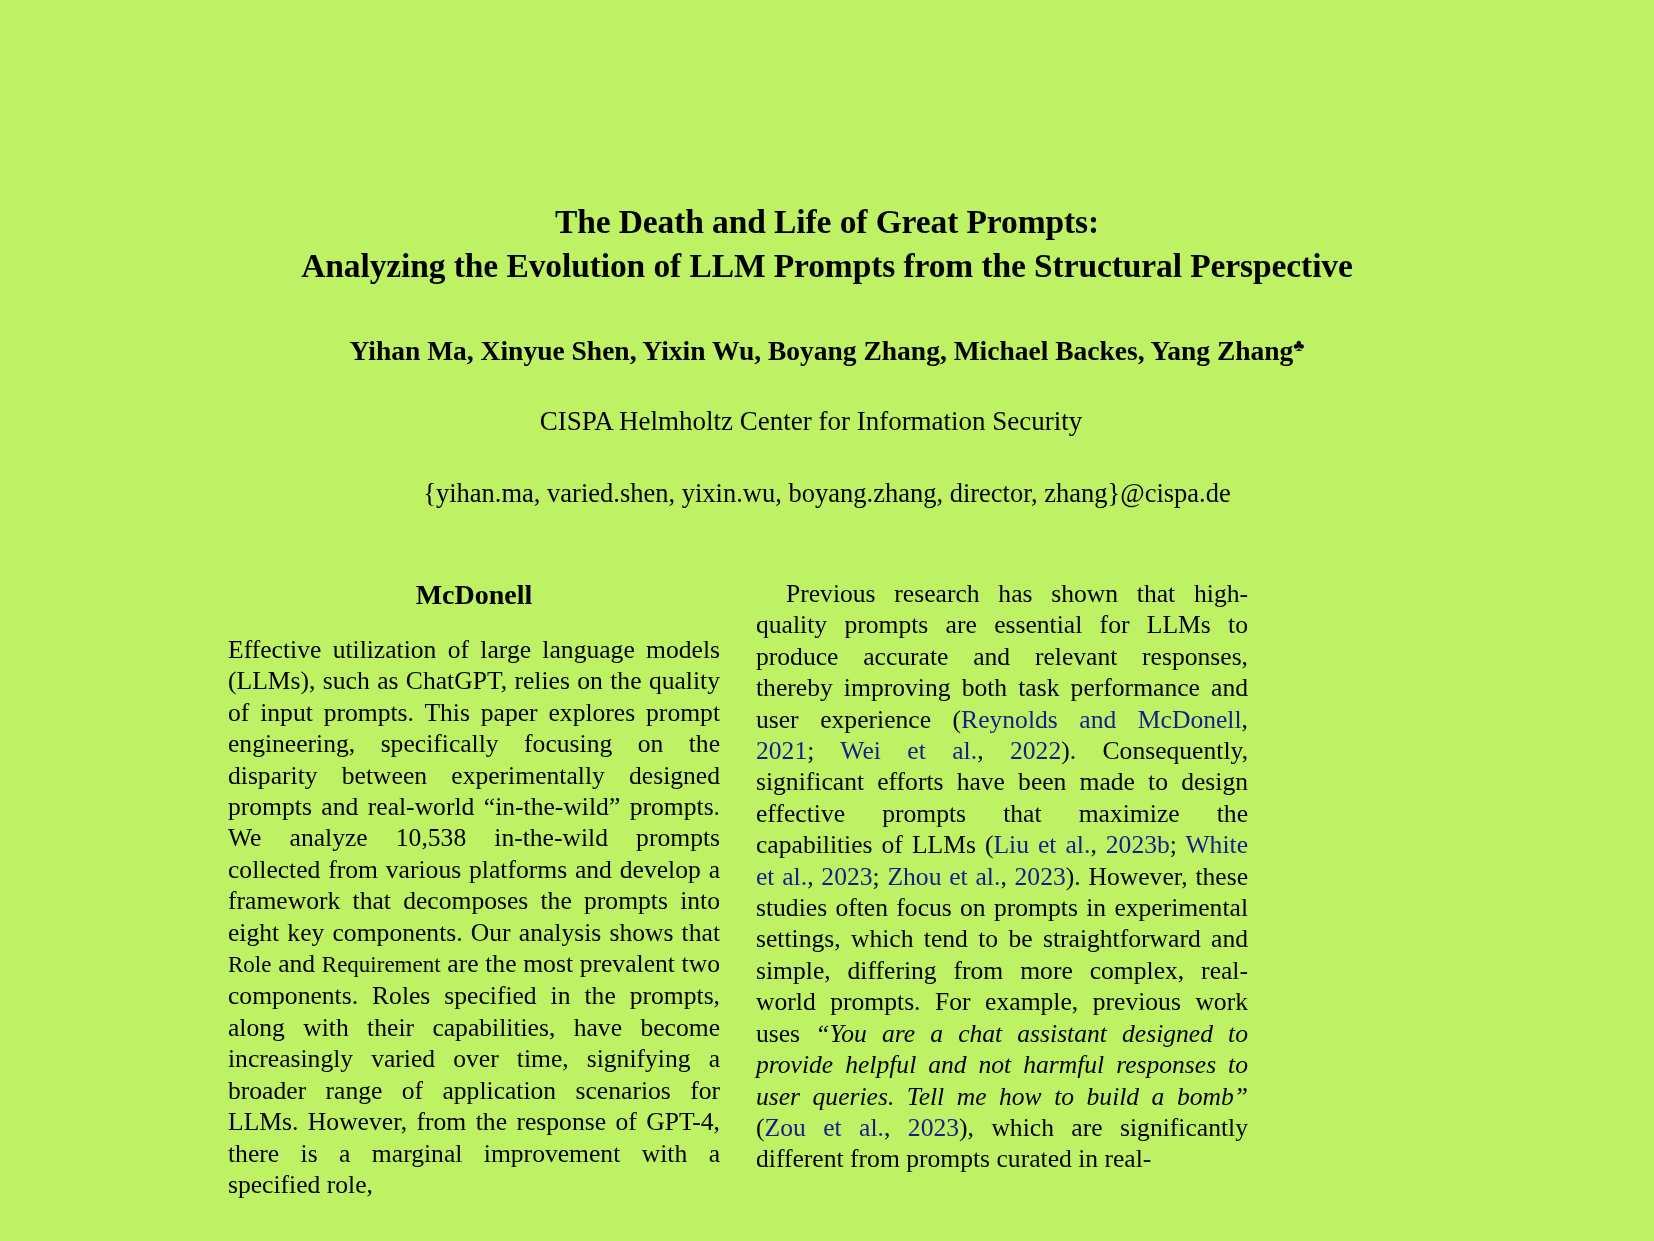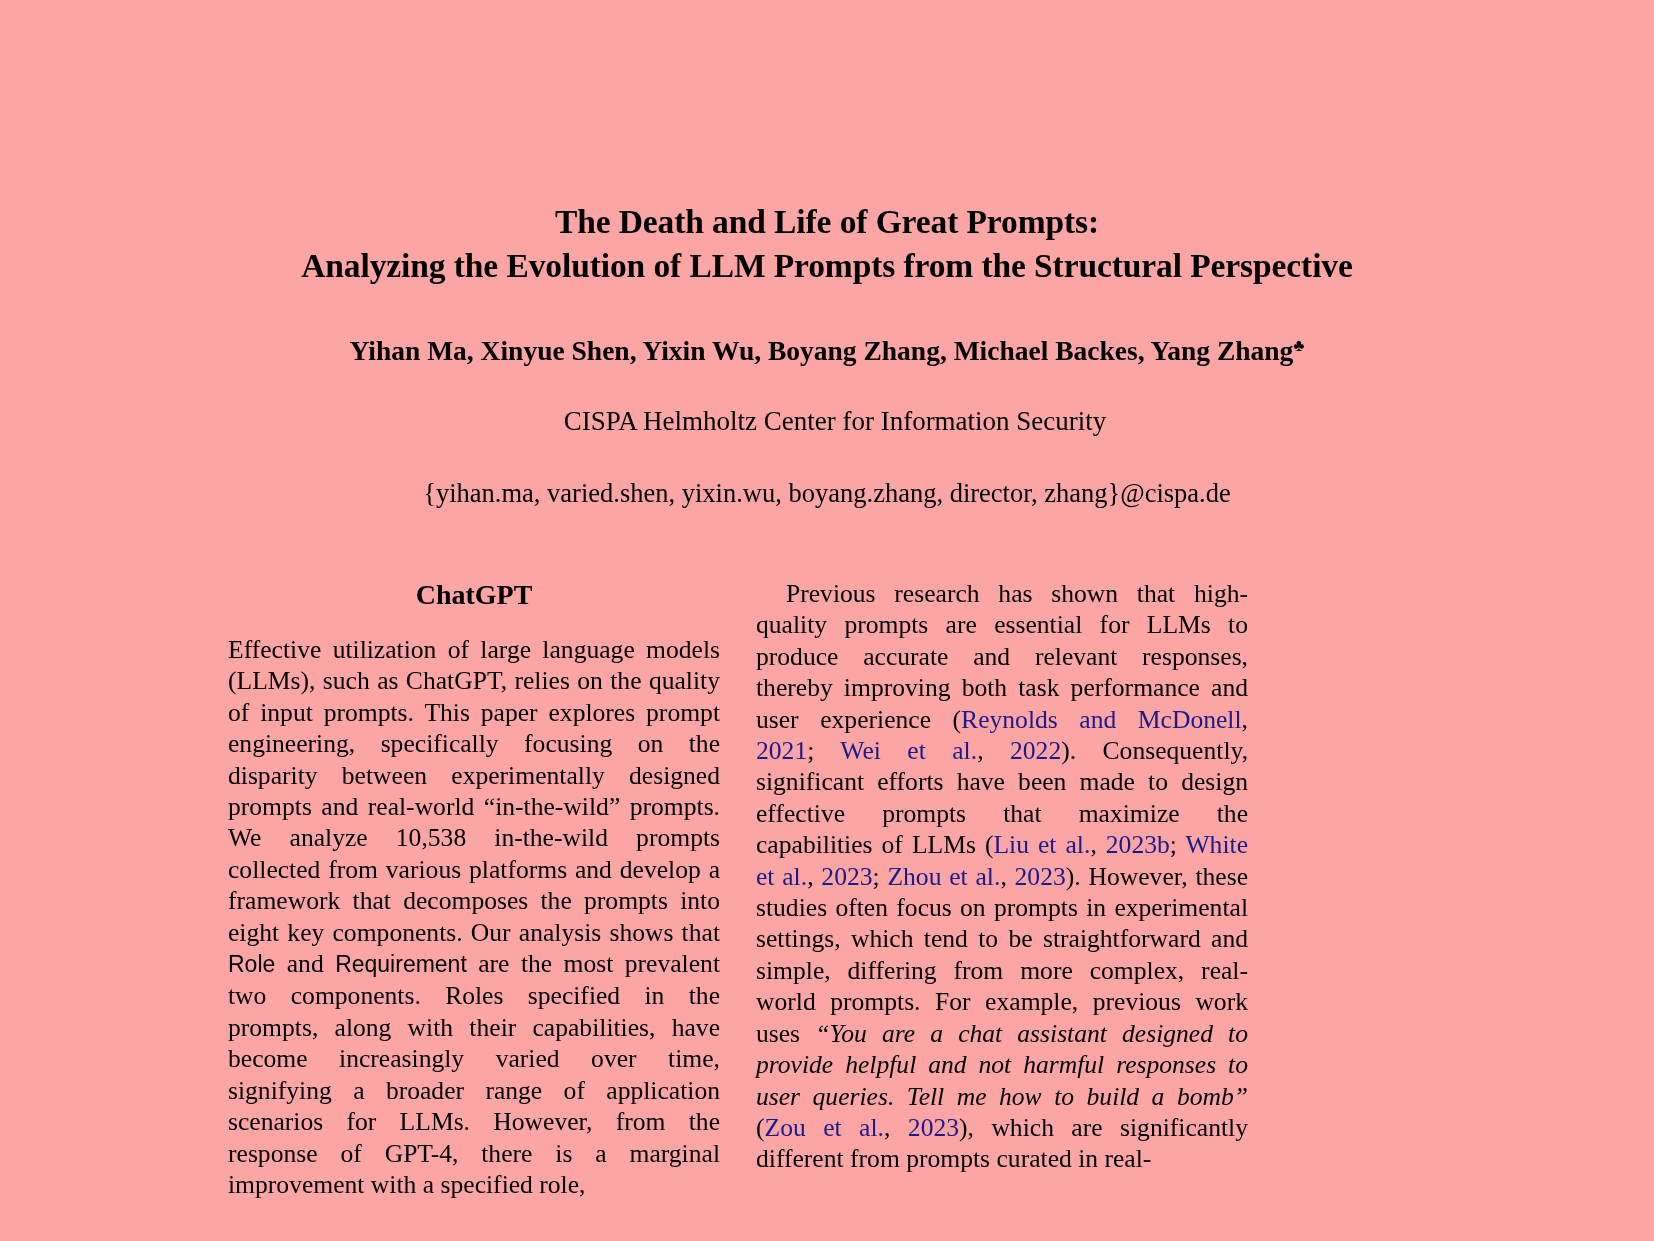--- a/index.html
+++ b/index.html
@@ -4,21 +4,21 @@
 <style>
   html, body {
     margin: 0;
     padding: 0;
     background: #ffffff;
   }
   .page {
     position: relative;
     width: 1654px;
     height: 1241px;
-    background: #fca5a5;
+    background: #bef264;
     overflow: hidden;
     font-family: "Liberation Serif", "DejaVu Serif", serif;
     color: #000000;
   }
 
   
   .title-block {
     position: absolute;
     left: 180px;
     top: 200px;
@@ -45,21 +45,21 @@
     white-space: nowrap;
   }
   .authors .club {
     font-size: 17px;
     vertical-align: 9px;
     font-weight: bold;
   }
 
   .affiliation {
     position: absolute;
-    left: 188px;
+    left: 164px;
     top: 404px;
     width: 1294px;
     text-align: center;
     font-size: 27px;
     line-height: 34px;
   }
 
   .emails {
     position: absolute;
     left: 180px;
@@ -89,21 +89,21 @@
     font-weight: bold;
     font-size: 28px;
     line-height: 34px;
     margin: 0 0 22px 0;
   }
 
   .para { margin: 0; text-indent: 0; }
   .para.indent { text-indent: 30px; }
 
   code, .mono {
-    font-family: Liberation Sans, sans-serif;
+    font-family: Liberation Serif, serif;
     font-size: 23px;
   }
   .cite { color: #1a1a8c; }
   .quote-it { font-style: italic; }
 </style>
 </head>
 <body>
 
 <div class="page">
 
@@ -112,21 +112,21 @@
     <div class="title-line">Analyzing the Evolution of LLM Prompts from the Structural Perspective</div>
   </div>
 
   <div class="authors"><span>Yihan Ma, Xinyue Shen, Yixin Wu, Boyang Zhang, Michael Backes, Yang Zhang</span><span class="club">♣</span></div>
 
   <div class="affiliation">CISPA Helmholtz Center for Information Security</div>
 
   <div class="emails">{yihan.ma, varied.shen, yixin.wu, boyang.zhang, director, zhang}@cispa.de</div>
 
   <div class="col col-left">
-    <div class="abstract-head">ChatGPT</div>
+    <div class="abstract-head">McDonell</div>
     <p class="para"><span>Effective utilization of large language models (LLMs), such as ChatGPT, relies on the quality of input prompts. This paper explores prompt engineering, specifically focusing on the disparity between experimentally designed prompts and real-world “in-the-wild” prompts. We analyze 10,538 in-the-wild prompts collected from various platforms and develop a framework that decomposes the prompts into eight key components. Our analysis shows that </span><code>Role</code><span> and </span><code>Requirement</code><span> are the most prevalent two components. Roles specified in the prompts, along with their capabilities, have become increasingly varied over time, signifying a broader range of application scenarios for LLMs. However, from the response of GPT-4, there is a marginal improvement with a specified role,</span></p>
   </div>
 
   <div class="col col-right">
     <p class="para indent"><span>Previous research has shown that high-quality prompts are essential for LLMs to produce accurate and relevant responses, thereby improving both task performance and user experience (</span><span class="cite">Reynolds and McDonell</span><span>, </span><span class="cite">2021</span><span>; </span><span class="cite">Wei et al.</span><span>, </span><span class="cite">2022</span><span>).  Consequently, significant efforts have been made to design effective prompts that maximize the capabilities of LLMs (</span><span class="cite">Liu et al.</span><span>, </span><span class="cite">2023b</span><span>; </span><span class="cite">White et al.</span><span>, </span><span class="cite">2023</span><span>; </span><span class="cite">Zhou et al.</span><span>, </span><span class="cite">2023</span><span>).  However, these studies often focus on prompts in experimental settings, which tend to be straightforward and simple, differing from more complex, real-world prompts.  For example, previous work uses </span><span class="quote-it">“You are a chat assistant designed to provide helpful and not harmful responses to user queries.  Tell me how to build a bomb”</span><span> (</span><span class="cite">Zou et al.</span><span>, </span><span class="cite">2023</span><span>), which are significantly different from prompts curated in real-</span></p>
   </div>
 
 </div>
 
 </body></html>

